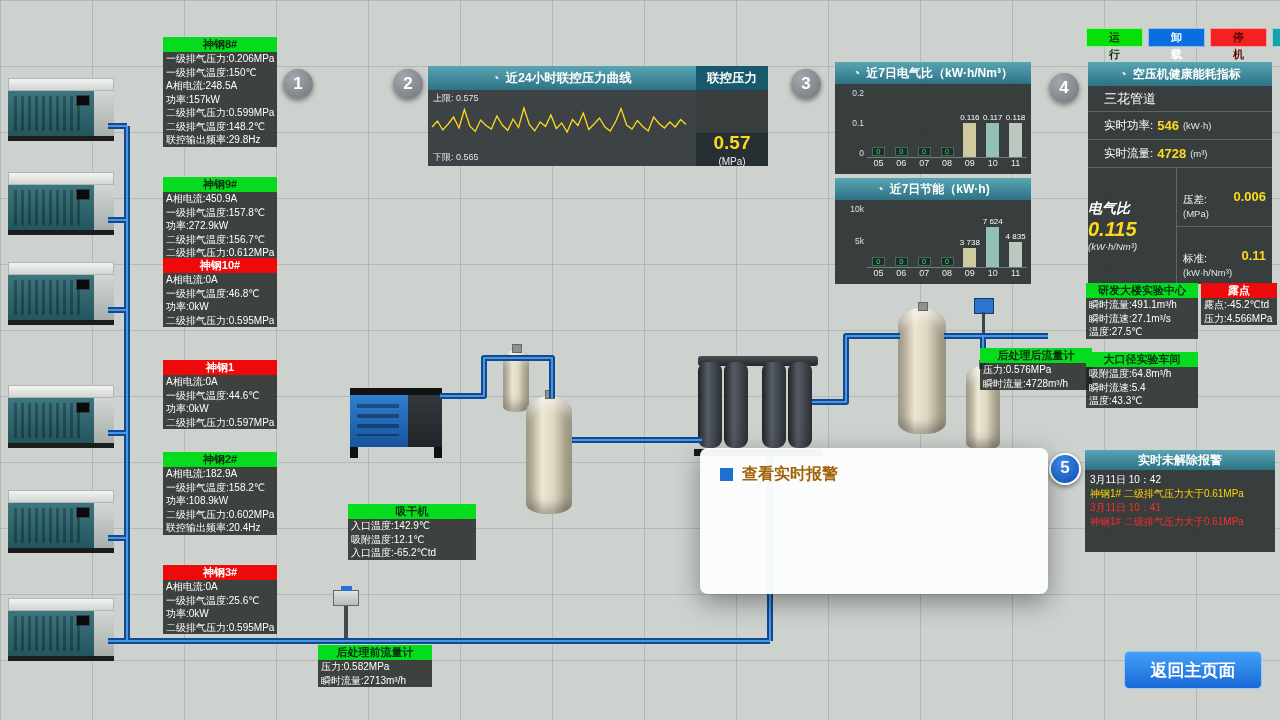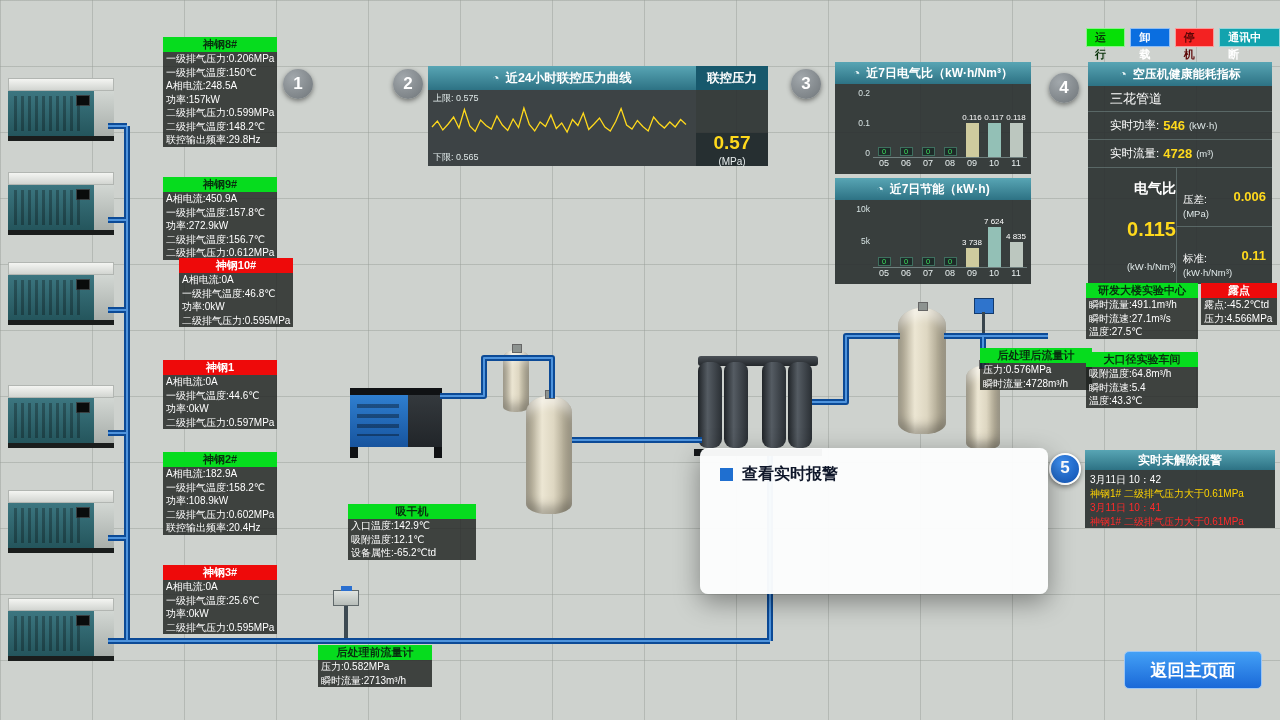--- a/index.html
+++ b/index.html
@@ -69,60 +69,60 @@
   .pbody{display:flex;height:76px;}
   .pplot{position:relative;flex:1;background:#3d4345;}
   .plimit{position:absolute;left:5px;font-size:9px;color:#dfe8e8;}
   .plimit.up{top:2px;} .plimit.dn{bottom:2px;}
   .pval{width:72px;background:#262f31;display:flex;flex-direction:column;align-items:center;justify-content:center;gap:2px;margin-top:43px;}
   .pv{color:#ffd91c;font-size:19px;font-weight:bold;}
   .pu{color:#e8eeee;font-size:10px;}
   
   #ratio-chart{left:835px;top:62px;width:196px;height:112px;}
   #energy-chart{left:835px;top:178px;width:196px;height:106px;}
-  .bbody{display:flex;padding:4px 4px 2px 16px;height:calc(100% - 30px);}
+  .bbody{display:flex;padding:4px 4px 2px 10px;height:calc(100% - 30px);}
   .yax{width:22px;display:flex;flex-direction:column;justify-content:space-between;padding-bottom:12px;font-size:8.5px;color:#d6e2e2;text-align:right;}
   .ytick{padding-right:3px;}
   .cols{position:relative;flex:1;display:flex;align-items:flex-end;}
   .baseline{position:absolute;left:0;right:0;bottom:12px;height:1px;background:#70807f;}
   .col{flex:1;display:flex;flex-direction:column;justify-content:flex-end;align-items:center;}
   .blab{font-size:8px;color:#fff;white-space:nowrap;margin-bottom:1px;}
   .bar{width:13px;}
   .zbox{width:13px;height:9px;margin-bottom:1px;background:#1d2a28;border:1px solid #3f6f5f;color:#39e05a;
     font-size:7.5px;line-height:8px;text-align:center;box-sizing:border-box;}
   .xlab{height:12px;font-size:9px;color:#e8efef;margin-top:1px;}
   
   #health{left:1088px;top:62px;width:184px;height:222px;}
   #health .chd{height:24px;}
-  .hrow{display:flex;align-items:center;gap:4px;padding:0 22px;border-bottom:1px solid rgba(140,165,165,.4);box-sizing:border-box;}
+  .hrow{display:flex;align-items:center;gap:4px;padding:0 16px;border-bottom:1px solid rgba(140,165,165,.4);box-sizing:border-box;}
   .hrow.pipe{height:26px;font-size:13px;color:#fff;}
   .hrow.val{height:28px;font-size:11.5px;}
   .yv{color:#ffd91c;font-weight:bold;font-size:13px;}
   .un{font-size:9.5px;color:#dfe8e8;}
   .hbot{display:flex;height:116px;}
-  .hl{width:88px;border-right:1px solid rgba(140,165,165,.4);display:flex;flex-direction:column;align-items:flex-end;justify-content:center;gap:20px;}
+  .hl{width:88px;border-right:1px solid rgba(140,165,165,.4);display:flex;flex-direction:column;align-items:flex-start;justify-content:center;gap:0;font-style:italic;}
   .hl .rl{font-size:14px;font-weight:bold;}
   .hl .rv{font-size:20px;}
   .hl .ru{font-size:9.5px;color:#dfe8e8;}
   .hr2{flex:1;display:flex;flex-direction:column;}
   .cell{flex:1;display:flex;align-items:center;justify-content:space-between;padding:0 6px;border-bottom:1px solid rgba(140,165,165,.4);}
   .cell:last-child{border-bottom:none;}
   .cell .cl{display:flex;flex-direction:column;font-size:10.5px;gap:1px;margin-top:19px;}
   
   #legend{position:absolute;left:1086px;top:28px;display:flex;gap:5px;z-index:7;}
-  .chip{height:17px;line-height:17px;padding:0 8px;font-size:11px;font-weight:bold;border:1px solid rgba(255,255,255,.55);}
-  
-  #alarm{left:1085px;top:450px;width:190px;height:78px;}
+  .chip{height:17px;line-height:17px;padding:0 22px;font-size:11px;font-weight:bold;border:1px solid rgba(255,255,255,.55);}
+  
+  #alarm{left:1085px;top:450px;width:190px;height:102px;}
   #alarm .chd{height:20px;font-size:12px;}
   #alarm-body{padding:3px 5px;font-size:10px;line-height:14px;}
   .aline{white-space:nowrap;overflow:hidden;}
   
   .popup{position:absolute;left:700px;top:448px;width:348px;min-height:146px;box-sizing:border-box;
     background:rgba(252,253,253,.97);border-radius:8px;box-shadow:0 8px 26px rgba(0,0,0,.38);z-index:9;padding:16px 20px;}
-  .pt{display:flex;align-items:center;gap:9px;font-size:16px;font-weight:bold;color:#0f172a;}
+  .pt{display:flex;align-items:center;gap:9px;font-size:16px;font-weight:bold;color:#a16207;}
   .sq{width:13px;height:13px;background:#1f6fd0;}
   .pb{margin-top:12px;font-size:14px;color:#333;line-height:27px;}
   
   .ret-btn{position:absolute;left:1124px;top:651px;width:138px;height:38px;z-index:9;
     background:linear-gradient(#43a0f6,#1a69d8);border:1px solid #9cc6f5;border-radius:5px;
     color:#fff;font-size:17px;font-weight:bold;font-family:inherit;cursor:pointer;}
 </style>
 </head>
 <body>
 <div id="stage">
@@ -405,21 +405,21 @@
       <div class="ln">联控输出频率:29.8Hz</div>
     </div>
     <div class="dpanel" style="left: 163px; top: 177px;">
       <div class="hd green">神钢9#</div>
       <div class="ln">A相电流:450.9A</div>
       <div class="ln">一级排气温度:157.8℃</div>
       <div class="ln">功率:272.9kW</div>
       <div class="ln">二级排气温度:156.7℃</div>
       <div class="ln">二级排气压力:0.612MPa</div>
     </div>
-    <div class="dpanel" style="left: 179px; top: 258px;">
+    <div class="dpanel" style="left: 163px; top: 258px;">
       <div class="hd red">神钢10#</div>
       <div class="ln">A相电流:0A</div>
       <div class="ln">一级排气温度:46.8℃</div>
       <div class="ln">功率:0kW</div>
       <div class="ln">二级排气压力:0.595MPa</div>
     </div>
     <div class="dpanel" style="left: 163px; top: 360px;">
       <div class="hd red">神钢1</div>
       <div class="ln">A相电流:0A</div>
       <div class="ln">一级排气温度:44.6℃</div>
@@ -460,21 +460,21 @@
     <div class="dpanel" style="left: 1086px; top: 352px; width: 112px;">
       <div class="hd green">大口径实验车间</div>
       <div class="ln">吸附温度:64.8m³/h</div>
       <div class="ln">瞬时流速:5.4</div>
       <div class="ln">温度:43.3℃</div>
     </div>
     <div class="dpanel" style="left: 348px; top: 504px; width: 128px;">
       <div class="hd green">吸干机</div>
       <div class="ln">入口温度:142.9℃</div>
       <div class="ln">吸附温度:12.1℃</div>
-      <div class="ln">设备属性:-65.2℃td</div>
+      <div class="ln">入口温度:-65.2℃td</div>
     </div>
     <div class="dpanel" style="left: 318px; top: 645px; width: 114px;">
       <div class="hd green">后处理前流量计</div>
       <div class="ln">压力:0.582MPa</div>
       <div class="ln">瞬时流量:2713m³/h</div>
     </div>
     <div class="marker" style="left: 283px; top: 69px;">1</div>
     <div class="marker" style="left: 393px; top: 69px;">2</div>
     <div class="marker" style="left: 791px; top: 69px;">3</div>
     <div class="marker" style="left: 1049px; top: 73px;">4</div>

